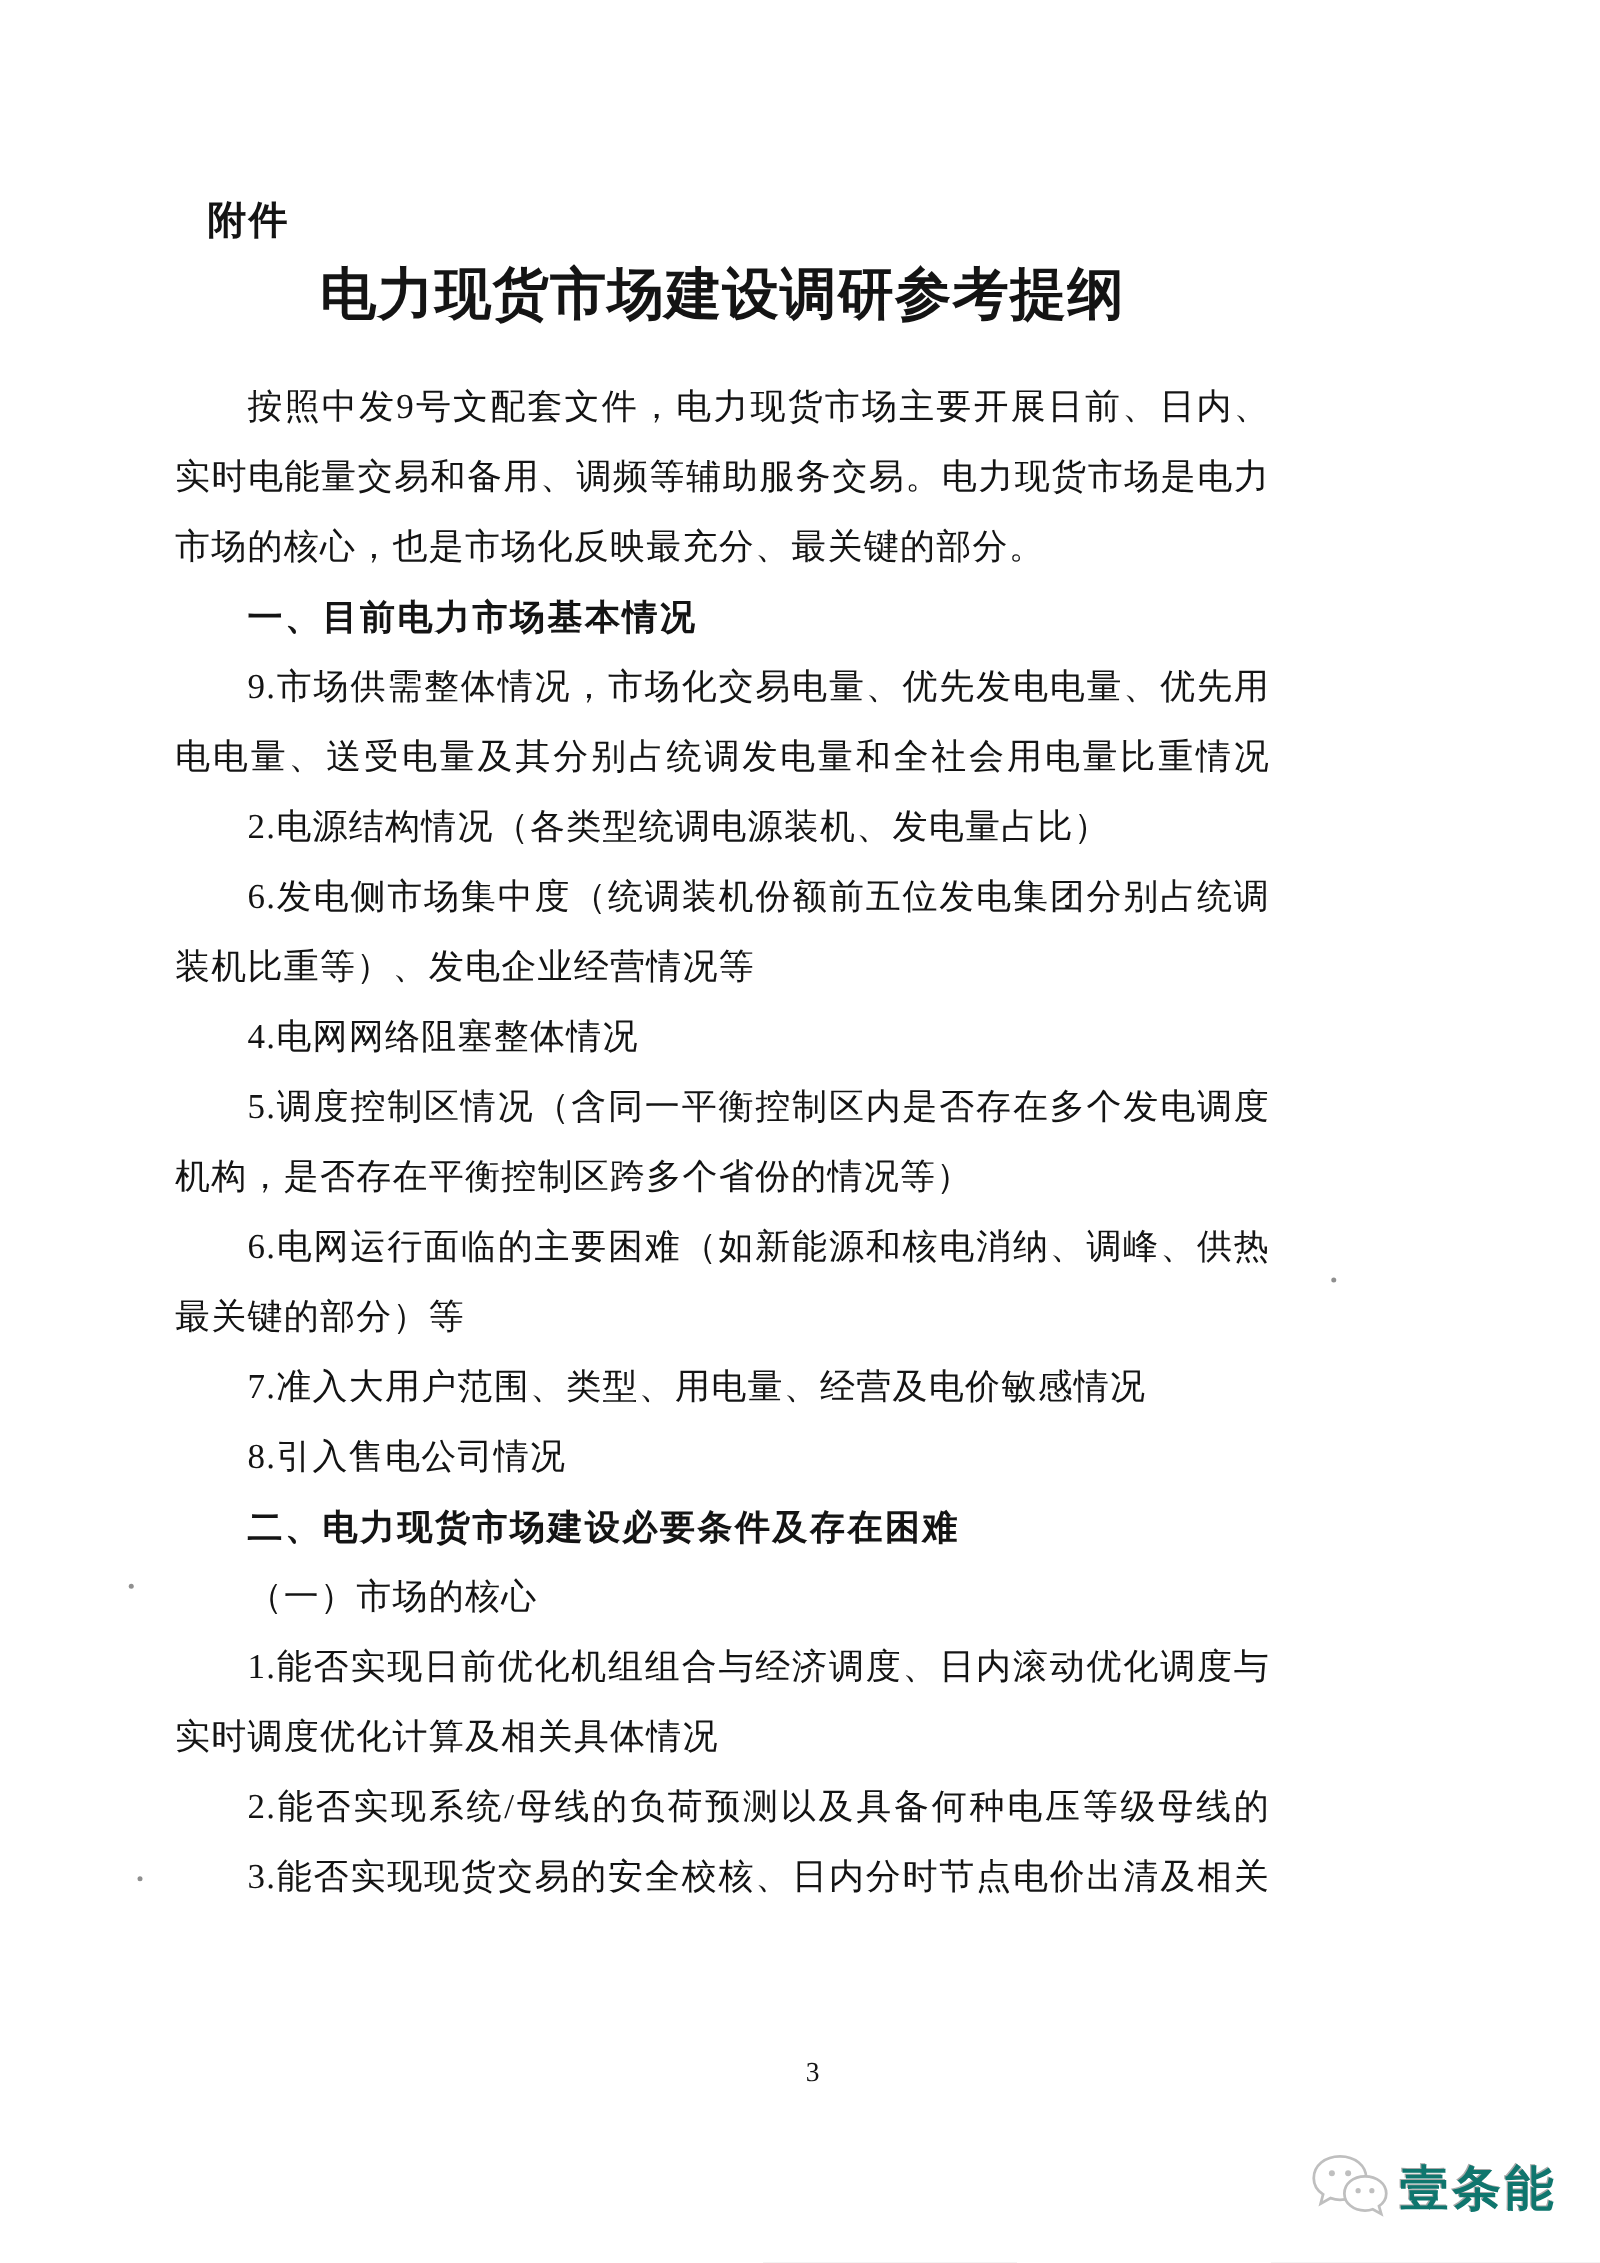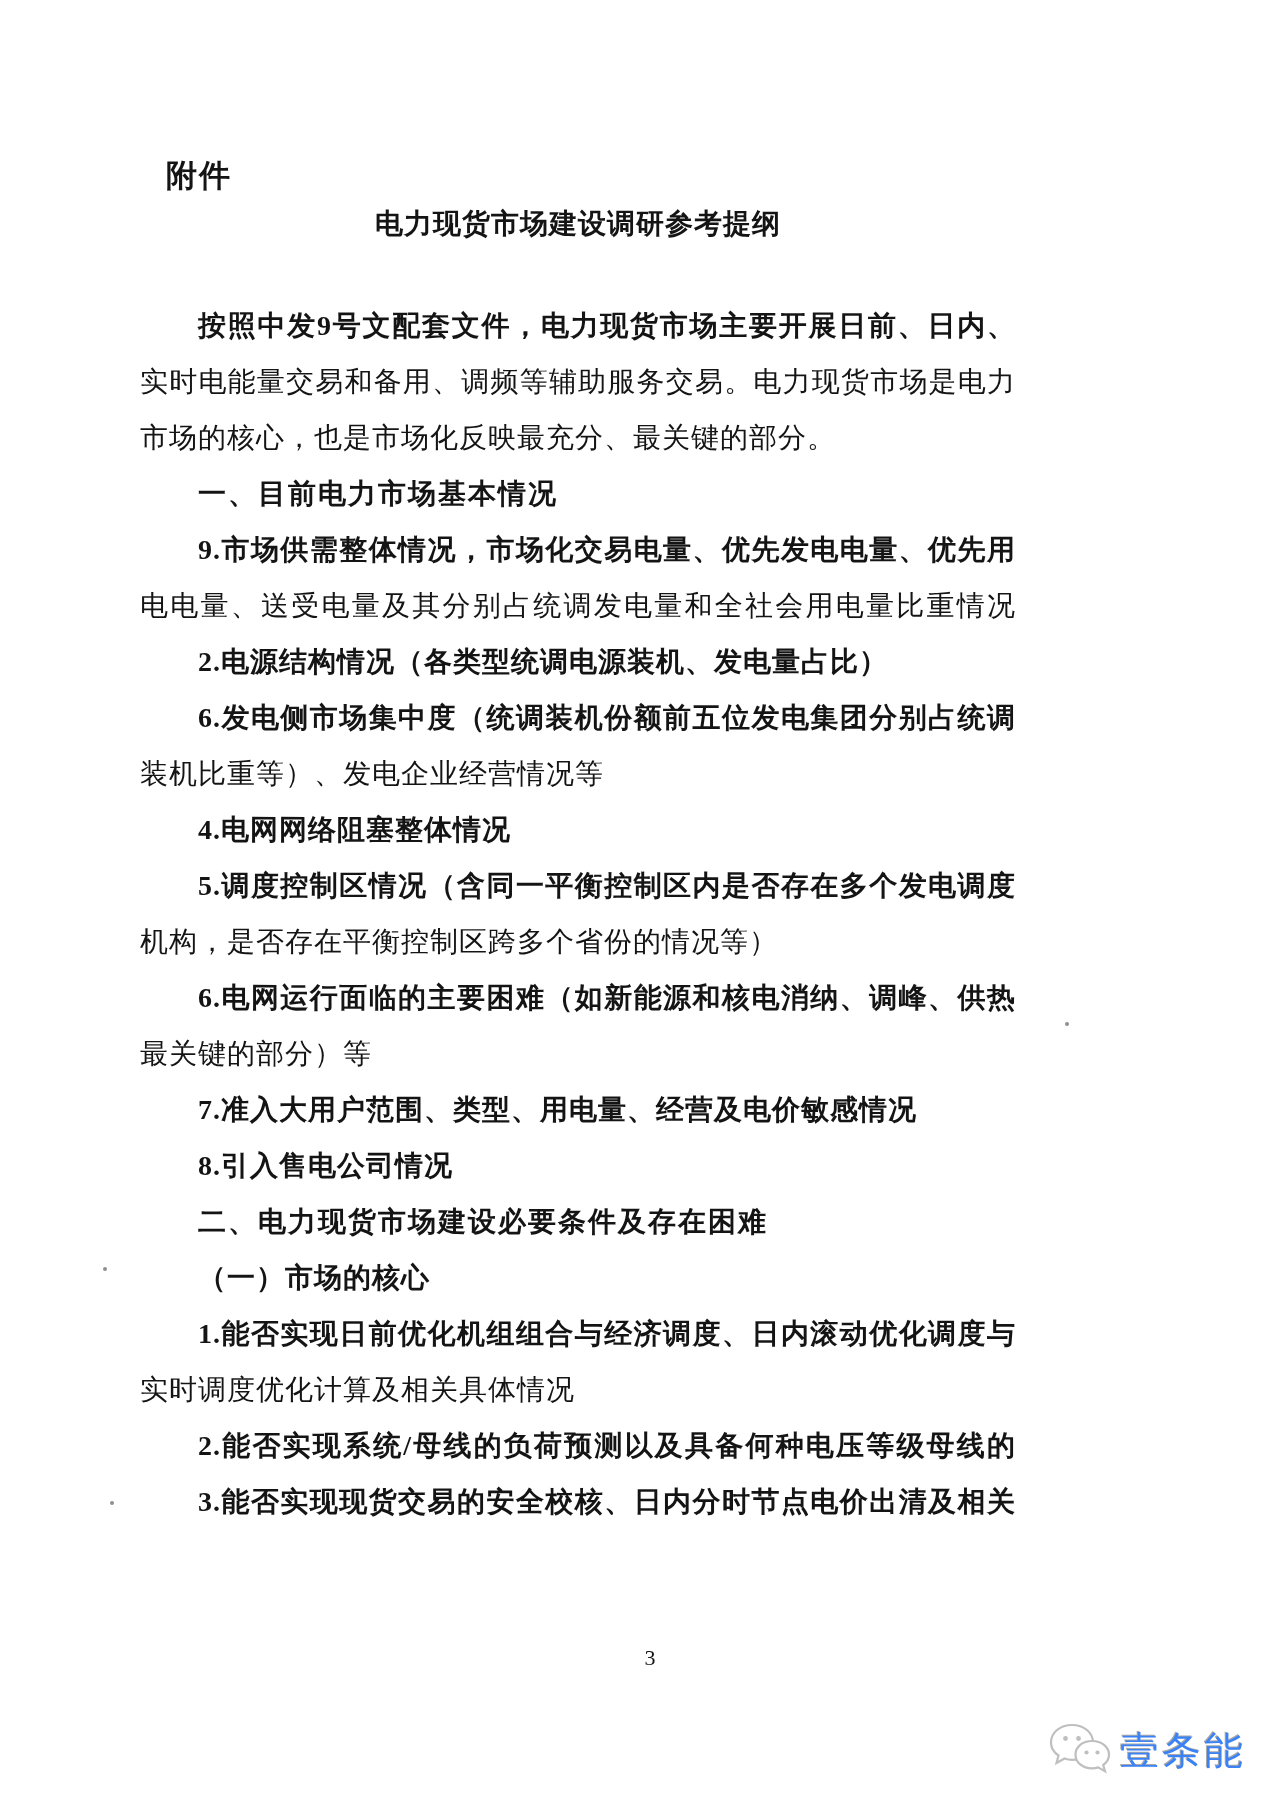--- a/index.html
+++ b/index.html
@@ -22,41 +22,41 @@
     font-weight: bold;
     font-family: "Liberation Sans", "DejaVu Sans", sans-serif;
     letter-spacing: 2px;
   }
   .doc-title {
     position: absolute;
     left: 140px;
     top: 205px;
     width: 876px;
     text-align: center;
-    font-size: 28px;
+    font-size: 45px;
     font-weight: bold;
     font-family: "Liberation Sans", "DejaVu Sans", sans-serif;
     letter-spacing: 1px;
     white-space: nowrap;
   }
   .body-block {
     position: absolute;
     left: 140px;
     top: 298px;
     width: 876px;
   }
   .doc-line {
     height: 56px;
     line-height: 56px;
     font-size: 28px;
     letter-spacing: 1px;
     white-space: nowrap;
     overflow: hidden;
   }
-  .doc-line.indent { padding-left: 58px; font-weight: bold; }
+  .doc-line.indent { padding-left: 58px; }
   .doc-line.bold {
     font-weight: bold;
     font-family: "Liberation Sans", "DejaVu Sans", sans-serif;
     letter-spacing: 2px;
   }
   .doc-line.justify {
     white-space: normal;
     text-align: justify;
     text-align-last: justify;
   }
@@ -83,23 +83,23 @@
     position: absolute;
     right: 34px;
     top: 1722px;
     display: flex;
     align-items: center;
     gap: 8px;
   }
   .watermark-icon { width: 64px; height: 58px; }
   .watermark-text {
     font-size: 39px;
-    font-weight: normal;
+    font-weight: bold;
     font-family: "Liberation Sans", "DejaVu Sans", sans-serif;
-    color: #3b82f6;
+    color: #0f766e;
     letter-spacing: 3px;
     text-shadow: -1px -1px 0 #a9a9a9, 1px 1px 0 #ffffff;
   }
 </style>
 </head>
 <body>
 
 <div class="page">
 
   <div class="attachment-label">附件</div>

